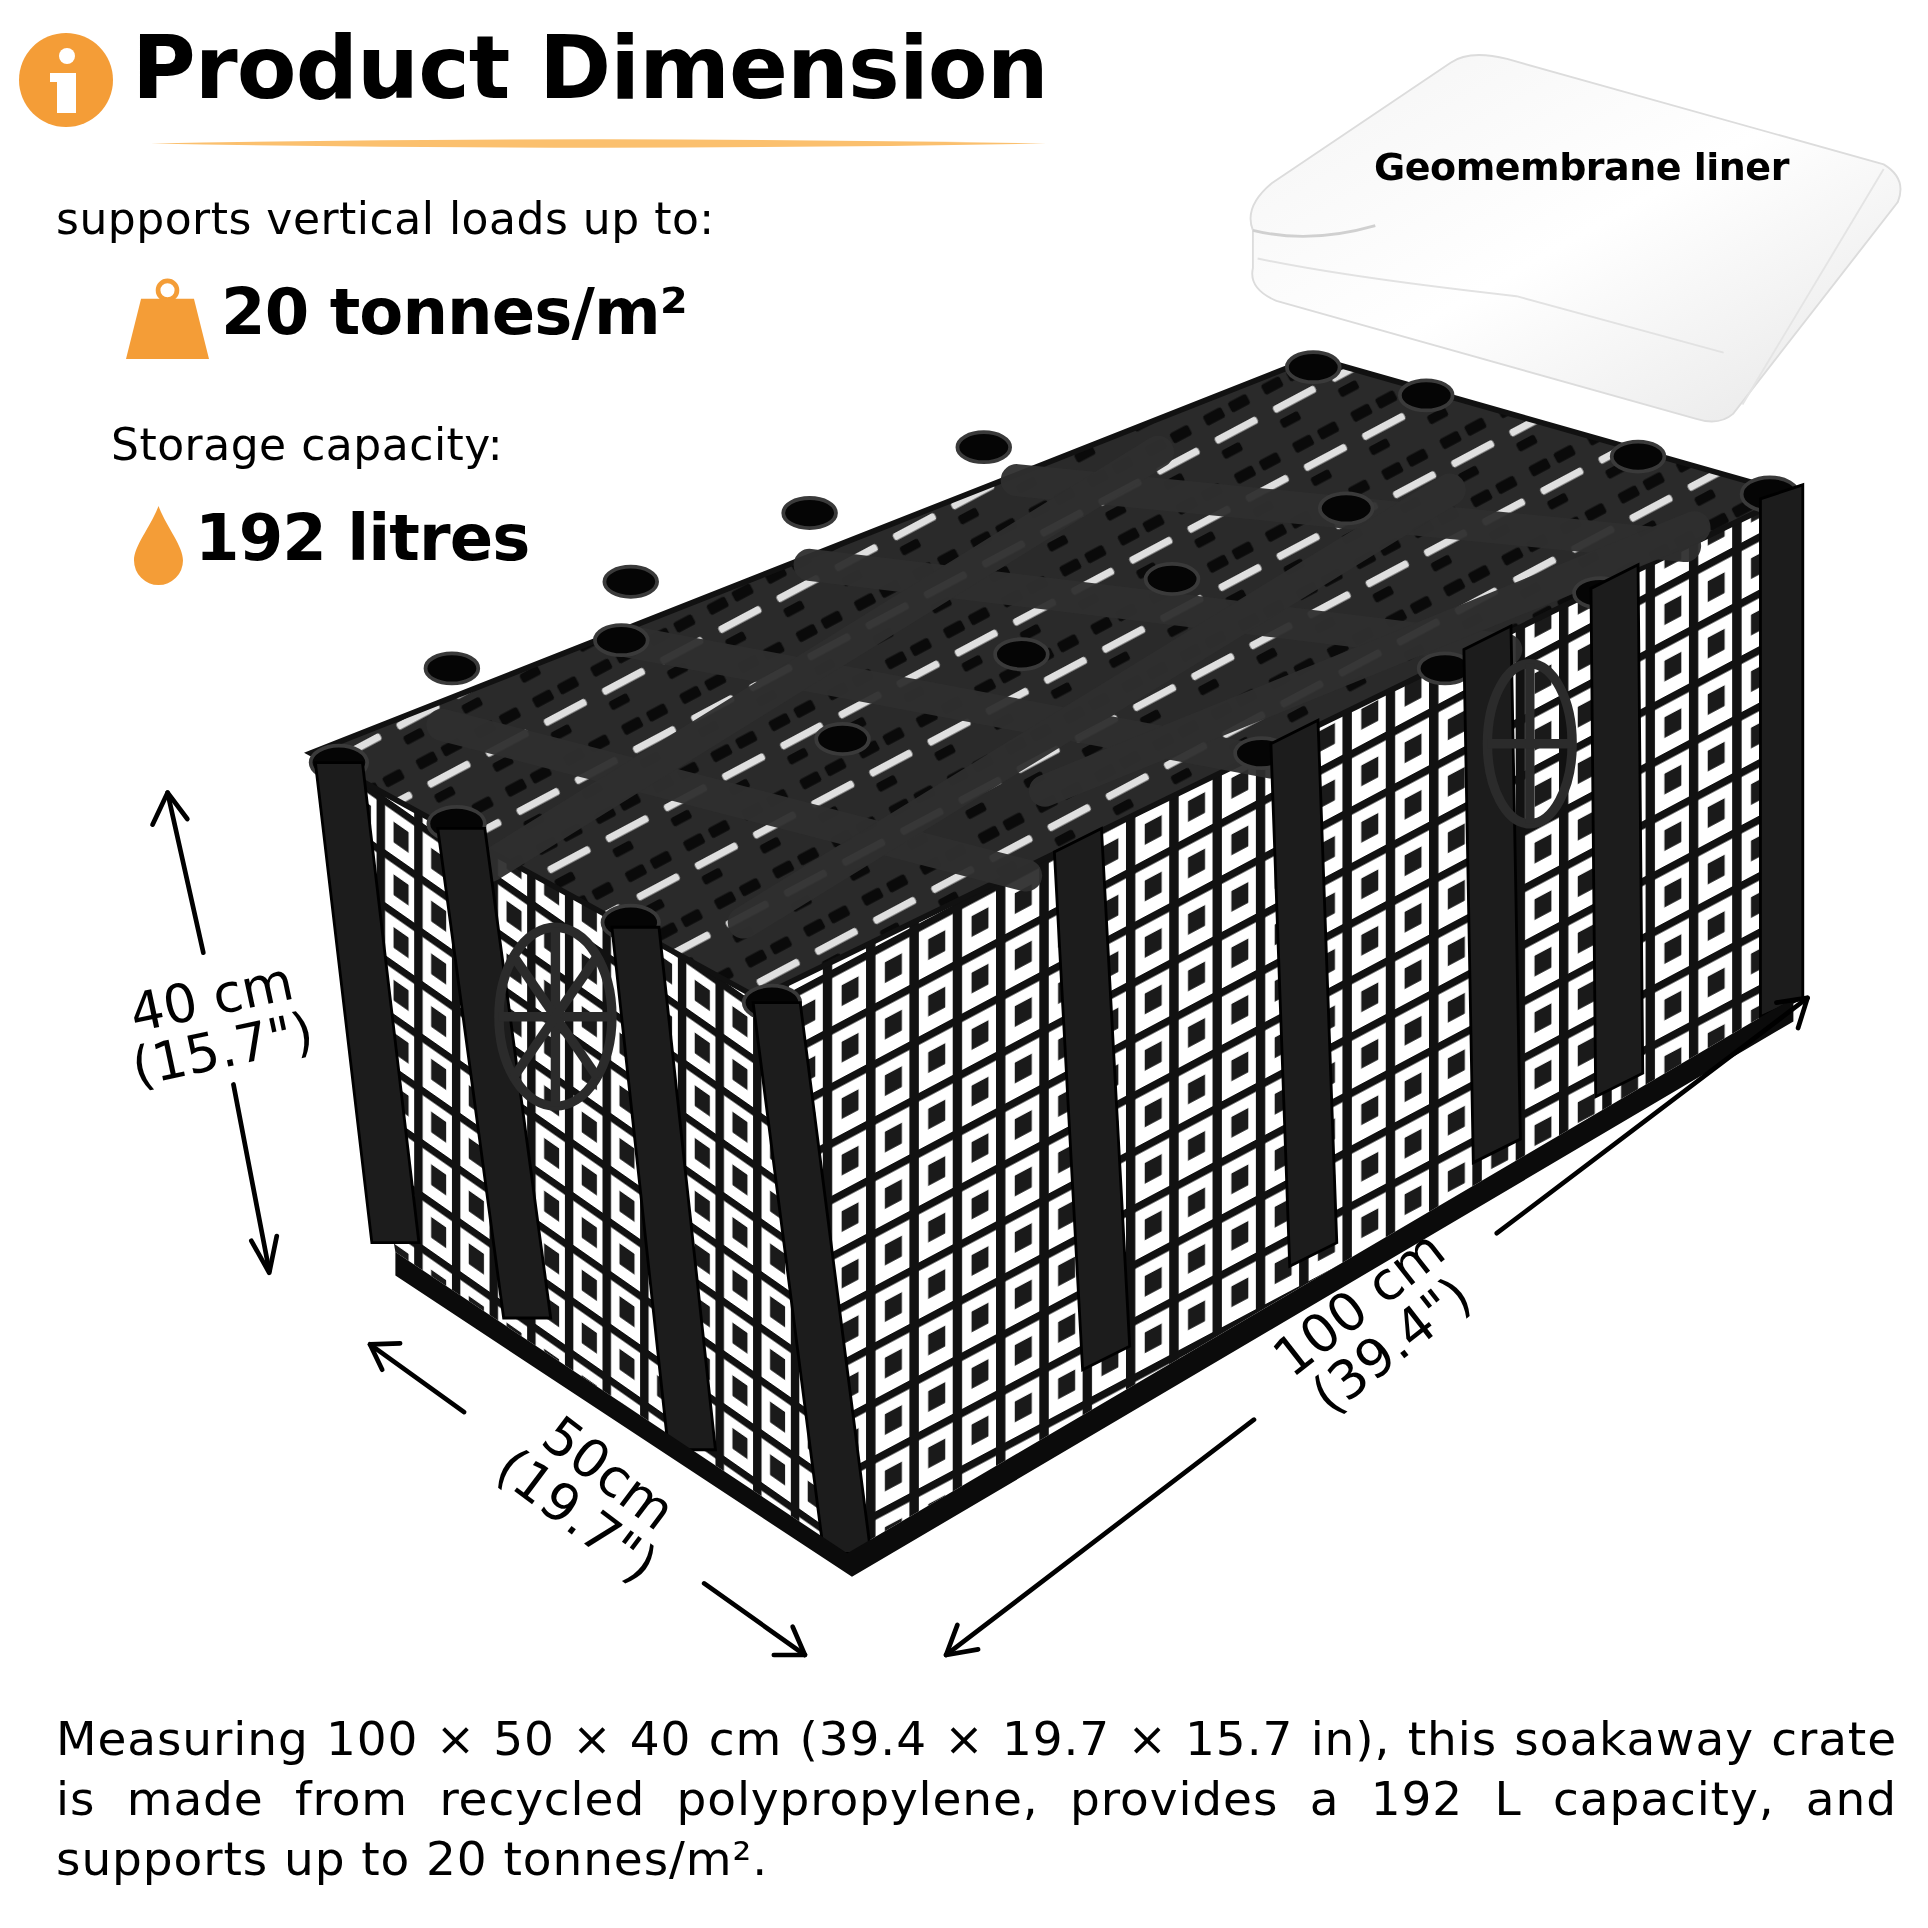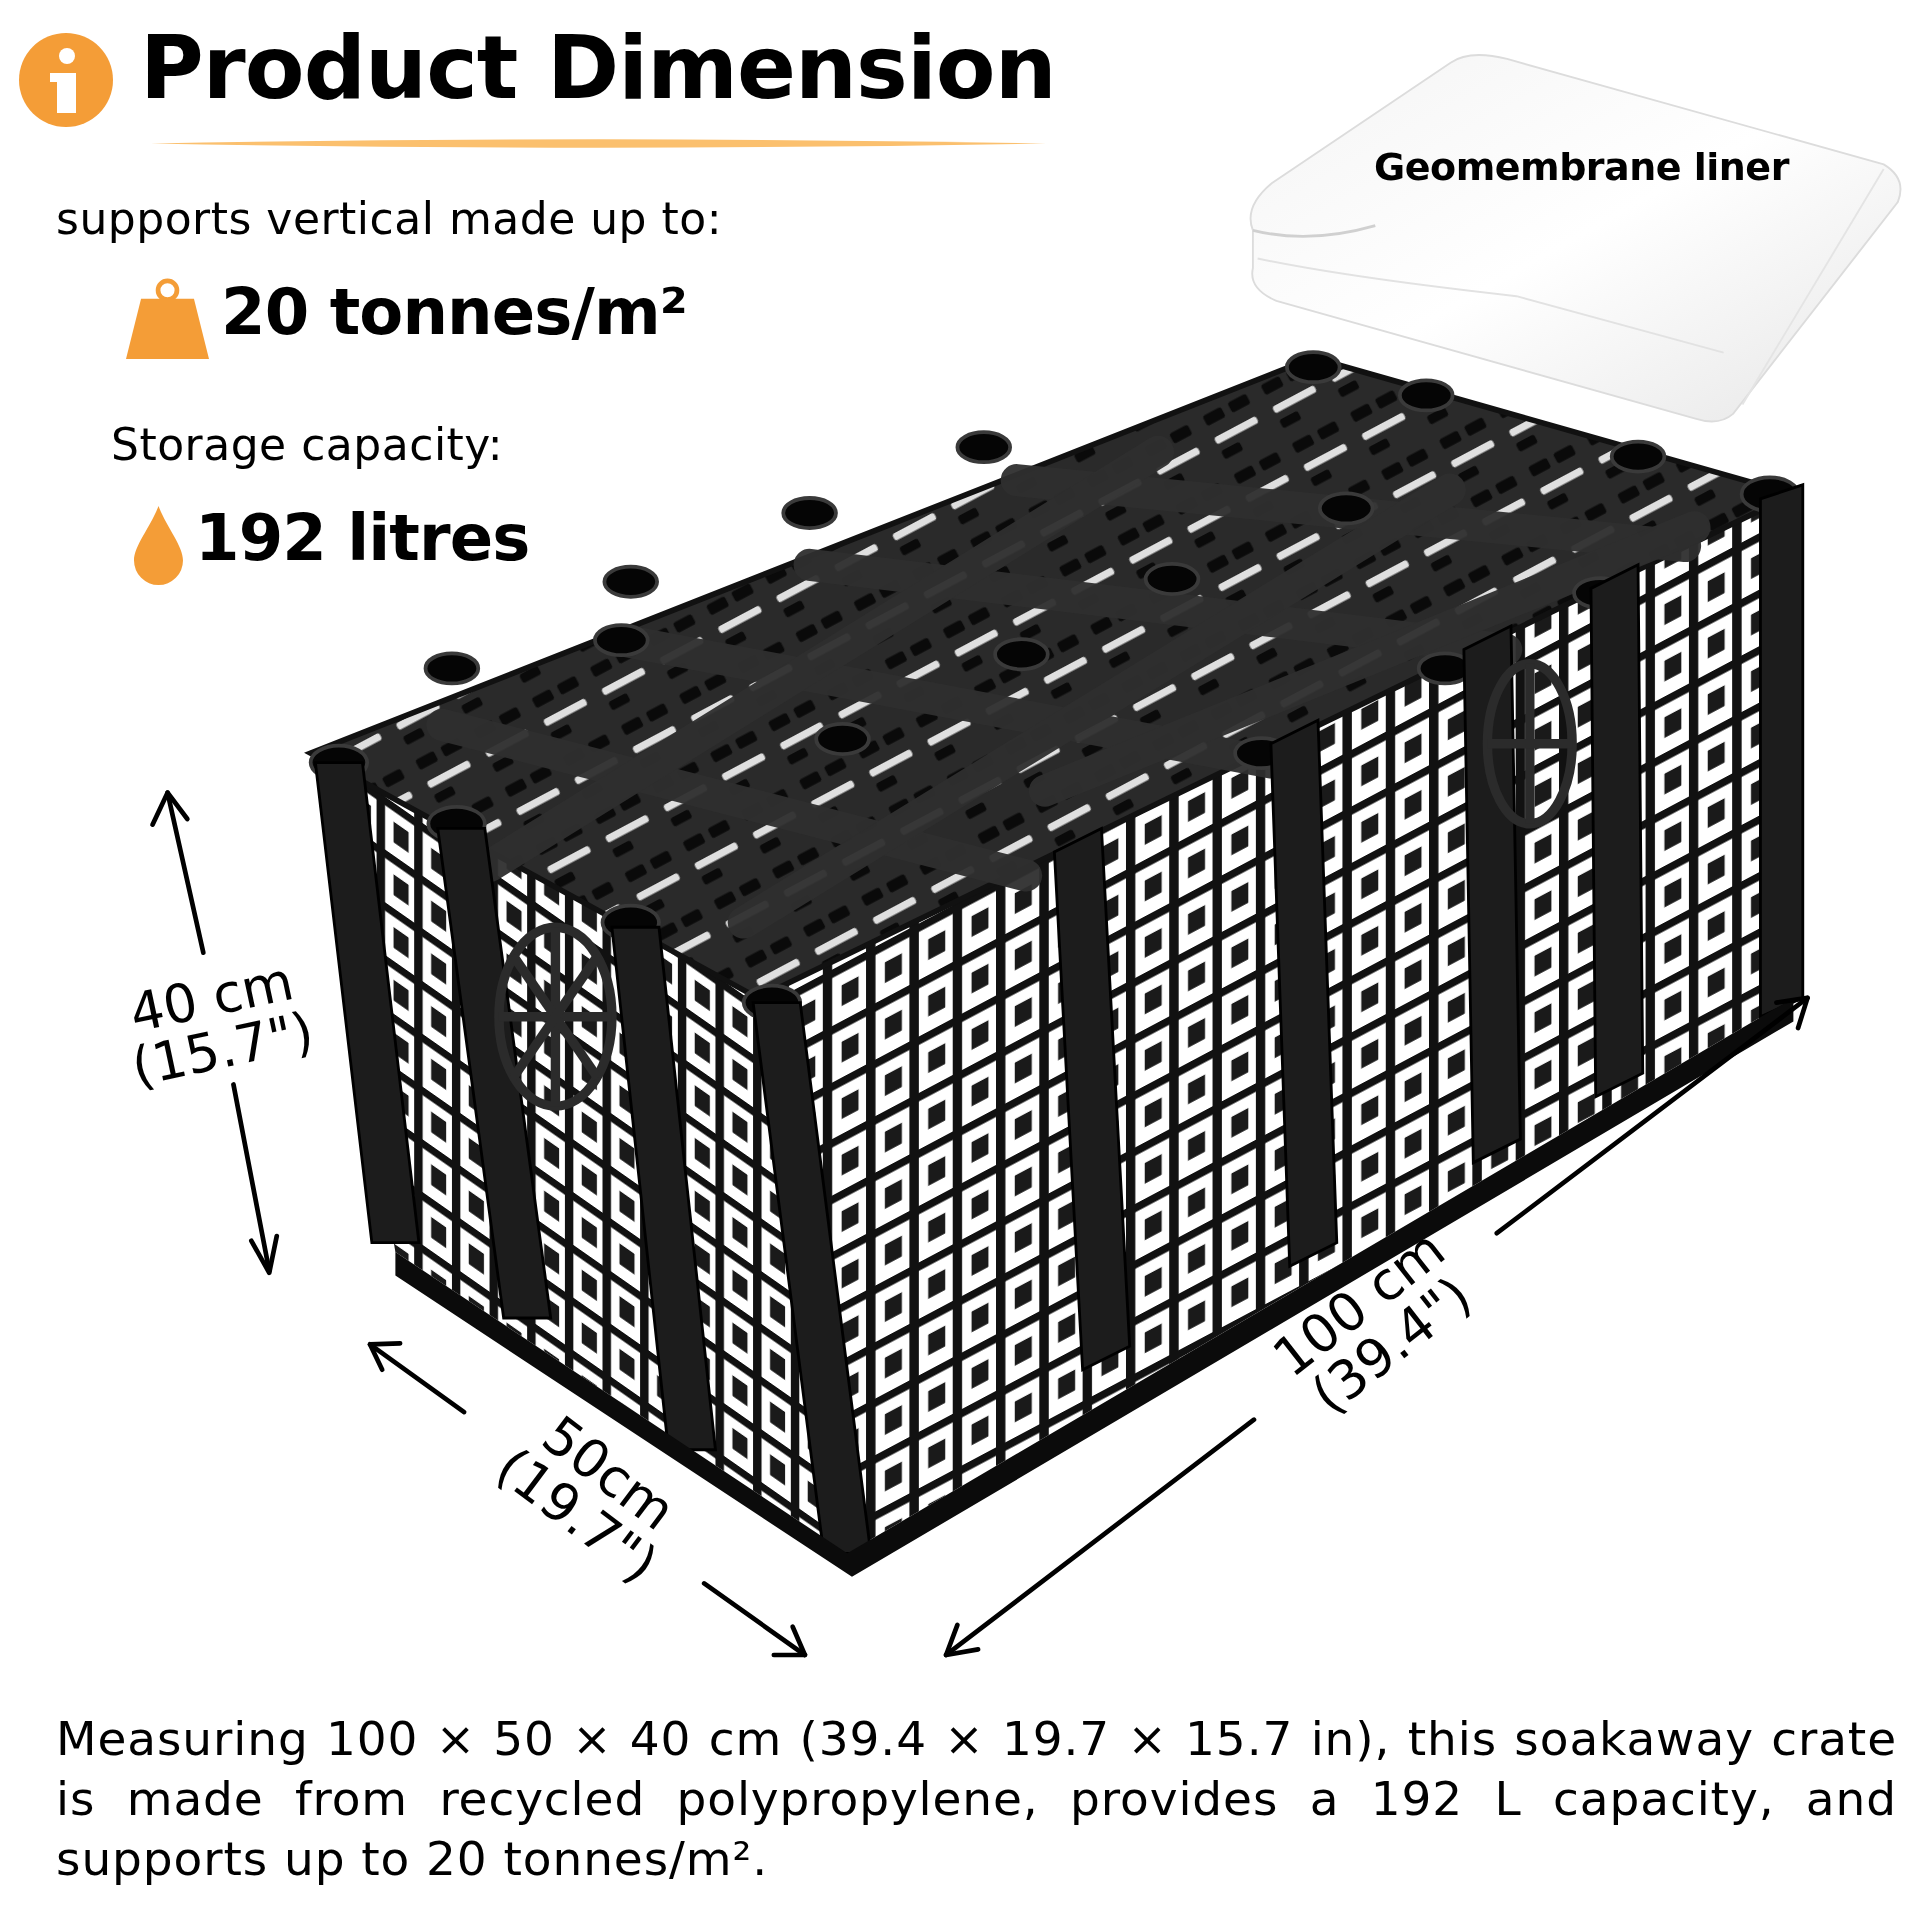--- a/index.html
+++ b/index.html
@@ -1,19 +1,19 @@
 <!DOCTYPE html>
 <html style="font-size:15px"><head>
 <meta charset="utf-8">
 <style>
   html, body { margin:0; padding:0; background:#ffffff; }
   body { width:1928px; height:1928px; position:relative; overflow:hidden;
          font-family:"DejaVu Sans", "Liberation Sans", sans-serif; color:#000; }
   .abs { position:absolute; }
-  .title { left:132px; top:21px; font-size:87px; font-weight:bold; letter-spacing:-0.9px; white-space:nowrap; line-height:1.1;margin-left:8px; }
+  .title { left:132px; top:21px; font-size:87px; font-weight:bold; letter-spacing:-0.9px; white-space:nowrap; line-height:1.1; }
   .info-icon { left:19px; top:33px; width:94px; height:94px; border-radius:50%; background:#F49D37; }
   .info-icon .dot { position:absolute; left:40px; top:15px; width:16px; height:16px; border-radius:50%; background:#fff; }
   .info-icon .bar { position:absolute; left:38px; top:40px; width:19px; height:40px; background:#fff; }
   .info-icon .tick { position:absolute; left:31px; top:40px; width:9.4px; height:9.4px; background:#fff; }
   .underline { left:151px; top:137px; width:895px; height:13px; }
   .label-small { font-size:44px; font-weight:normal; white-space:nowrap; letter-spacing:0.5px; }
   .value-big { font-size:64px; font-weight:bold; white-space:nowrap; letter-spacing:-0.9px; }
   .geo-text { left:1318px; top:146px; width:527px; text-align:center; font-size:38px; font-weight:bold; line-height:43px; letter-spacing:-0.5px; }
   .dim-label { font-size:53px; line-height:53px; white-space:nowrap; text-align:center; transform-origin:center center; }
   .paragraph { left:56px; top:1709px; width:1841px; font-size:47px; line-height:60px; text-align:justify; text-align-last:left; letter-spacing:0.9px; }
@@ -26,21 +26,21 @@
 <div class="abs info-icon">
   <div class="dot"></div>
     <div class="tick"></div>
     <div class="bar"></div>
 </div>
 <div class="abs title">Product Dimension</div>
 <svg class="abs underline" viewBox="0 0 950 14" preserveAspectRatio="none">
   <path d="M0,7 Q475,-2 950,7 Q475,16 0,7 Z" fill="#FBC06E"></path>
 </svg>
 
-<div class="abs label-small" style="left:56px; top:193px;">supports vertical made up to:</div>
+<div class="abs label-small" style="left:56px; top:193px;">supports vertical loads up to:</div>
 <svg class="abs" style="left:124px; top:278px;" width="87" height="83" viewBox="0 0 92 88">
   <circle cx="46" cy="13" r="10" fill="none" stroke="#F49D37" stroke-width="5"></circle>
   <path d="M18,22 L74,22 L90,86 L2,86 Z" fill="#F49D37"></path>
 </svg>
 <div class="abs value-big" style="left:221px; top:275px;">20 tonnes/m²</div>
 
 <div class="abs label-small" style="left:111px; top:419px;">Storage capacity:</div>
 <svg class="abs" style="left:132px; top:504px;" width="53" height="81" viewBox="0 0 56 86">
   <path d="M28,2 C36,24 54,44 54,60 A26,26 0 0 1 2,60 C2,44 20,24 28,2 Z" fill="#F49D37"></path>
 </svg>

